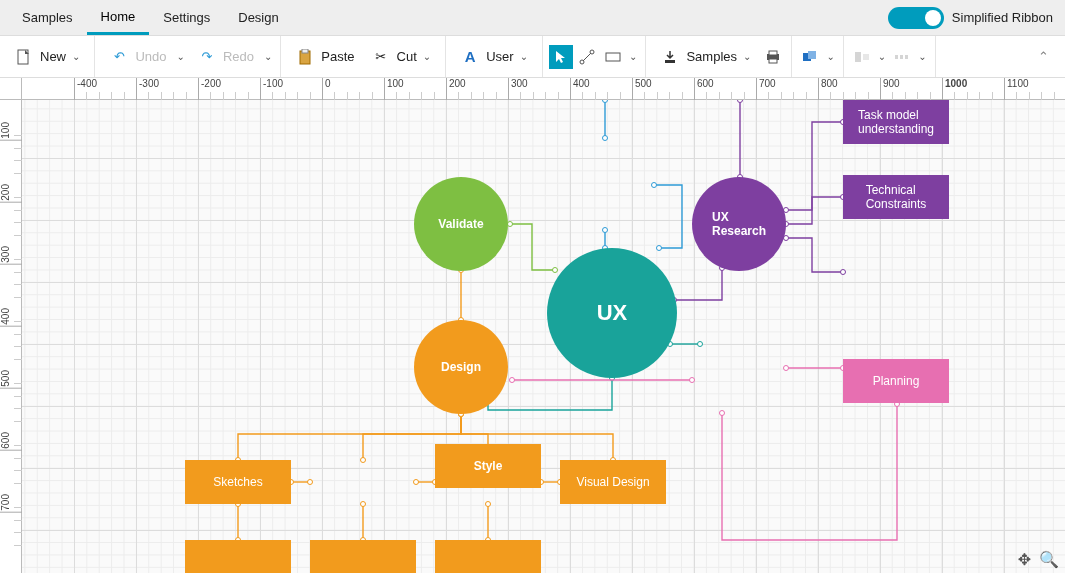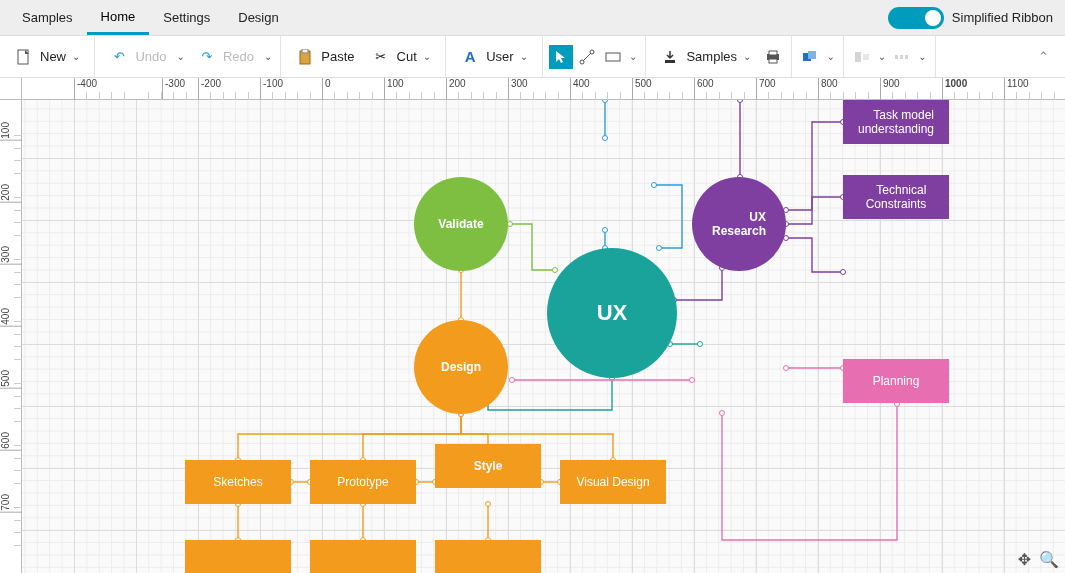--- a/index.html
+++ b/index.html
@@ -30,21 +30,21 @@
   .stage { position:absolute; left:22px; top:22px; right:0; bottom:0; overflow:hidden;
            background-color:#fafafa;
            background-image:
              linear-gradient(#dcdcdc 1px,transparent 1px),
              linear-gradient(90deg,#dcdcdc 1px,transparent 1px),
              linear-gradient(#ececec 1px,transparent 1px),
              linear-gradient(90deg,#ececec 1px,transparent 1px);
            background-size:62px 62px,62px 62px,12.4px 12.4px,12.4px 12.4px;
            background-position:-10px -4px,-10px -4px,-10px -4px,-10px -4px;}
   .world { position:absolute; left:0; top:0; width:100%; height:100%; }
-  .node { position:absolute; display:flex; align-items:center; justify-content:center; text-align:right; color:#fff; font-size:12px; line-height:1.2; padding:8px;}
+  .node { position:absolute; display:flex; align-items:center; justify-content:center; text-align:left; color:#fff; font-size:12px; line-height:1.2; padding:8px;}
   .circle { border-radius:50%; }
   .rect { }
   svg.lines { position:absolute; left:0; top:0; width:100%; height:100%; pointer-events:none;}
   .footer-tools { position:absolute; right:6px; bottom:4px; display:flex; gap:8px; color:#555; font-size:16px; }
   
 </style>
 </head>
 <body>
 
 <div class="ribbon-tabs">
@@ -176,21 +176,21 @@
 </div>
 
 <div class="canvas-wrap">
   <div class="corner"></div>
   <div class="ruler-h" id="rulerH">
       <div class="tick" style="left: 52px;">-400</div>
       <div class="tick minor" style="left: 64.4px;"></div>
       <div class="tick minor" style="left: 76.8px;"></div>
       <div class="tick minor" style="left: 89.2px;"></div>
       <div class="tick minor" style="left: 101.6px;"></div>
-      <div class="tick" style="left: 114px; margin-left: 26px;">-300</div>
+      <div class="tick" style="left: 114px;">-300</div>
       <div class="tick minor" style="left: 126.4px;"></div>
       <div class="tick minor" style="left: 138.8px;"></div>
       <div class="tick minor" style="left: 151.2px;"></div>
       <div class="tick minor" style="left: 163.6px;"></div>
       <div class="tick" style="left: 176px;">-200</div>
       <div class="tick minor" style="left: 188.4px;"></div>
       <div class="tick minor" style="left: 200.8px;"></div>
       <div class="tick minor" style="left: 213.2px;"></div>
       <div class="tick minor" style="left: 225.6px;"></div>
       <div class="tick" style="left: 238px;">-100</div>
@@ -379,21 +379,20 @@
         <div class="node circle" style="left: 392px; top: 77px; width: 94px; height: 94px; background: rgb(126, 191, 66); font-weight: 600; white-space: pre-line;">Validate</div>
         <div class="node circle" style="left: 670px; top: 77px; width: 94px; height: 94px; background: rgb(126, 63, 160); font-weight: 600; white-space: pre-line;">UX
 Research</div>
         <div class="node circle" style="left: 392px; top: 220px; width: 94px; height: 94px; background: rgb(242, 155, 29); font-weight: 600; white-space: pre-line;">Design</div>
         <div class="node rect" style="left: 821px; top: 0px; width: 106px; height: 44px; background: rgb(126, 63, 160); font-weight: 400; white-space: pre-line;">Task model
 understanding</div>
         <div class="node rect" style="left: 821px; top: 75px; width: 106px; height: 44px; background: rgb(126, 63, 160); font-weight: 400; white-space: pre-line;">Technical
 Constraints</div>
         <div class="node rect" style="left: 821px; top: 259px; width: 106px; height: 44px; background: rgb(231, 111, 177); font-weight: 400; white-space: pre-line;">Planning</div>
         <div class="node rect" style="left: 163px; top: 360px; width: 106px; height: 44px; background: rgb(242, 155, 29); font-weight: 400; white-space: pre-line;">Sketches</div>
-        <div class="node rect" style="left: 288px; top: 360px; width: 106px; height: 44px; background: rgb(242, 155, 29); font-weight: 400; white-space: pre-line;">Prototype</div>
         <div class="node rect" style="left: 413px; top: 344px; width: 106px; height: 44px; background: rgb(242, 155, 29); font-weight: 700; white-space: pre-line;">Style</div>
         <div class="node rect" style="left: 538px; top: 360px; width: 106px; height: 44px; background: rgb(242, 155, 29); font-weight: 400; white-space: pre-line;">Visual Design</div>
         <div class="node rect" style="left: 163px; top: 440px; width: 106px; height: 44px; background: rgb(242, 155, 29); font-weight: 400; white-space: pre-line;"></div>
         <div class="node rect" style="left: 288px; top: 440px; width: 106px; height: 44px; background: rgb(242, 155, 29); font-weight: 400; white-space: pre-line;"></div>
         <div class="node rect" style="left: 413px; top: 440px; width: 106px; height: 44px; background: rgb(242, 155, 29); font-weight: 400; white-space: pre-line;"></div>
       </div>
     <div class="footer-tools">
       <span>✥</span>
       <span>🔍</span>
     </div>

